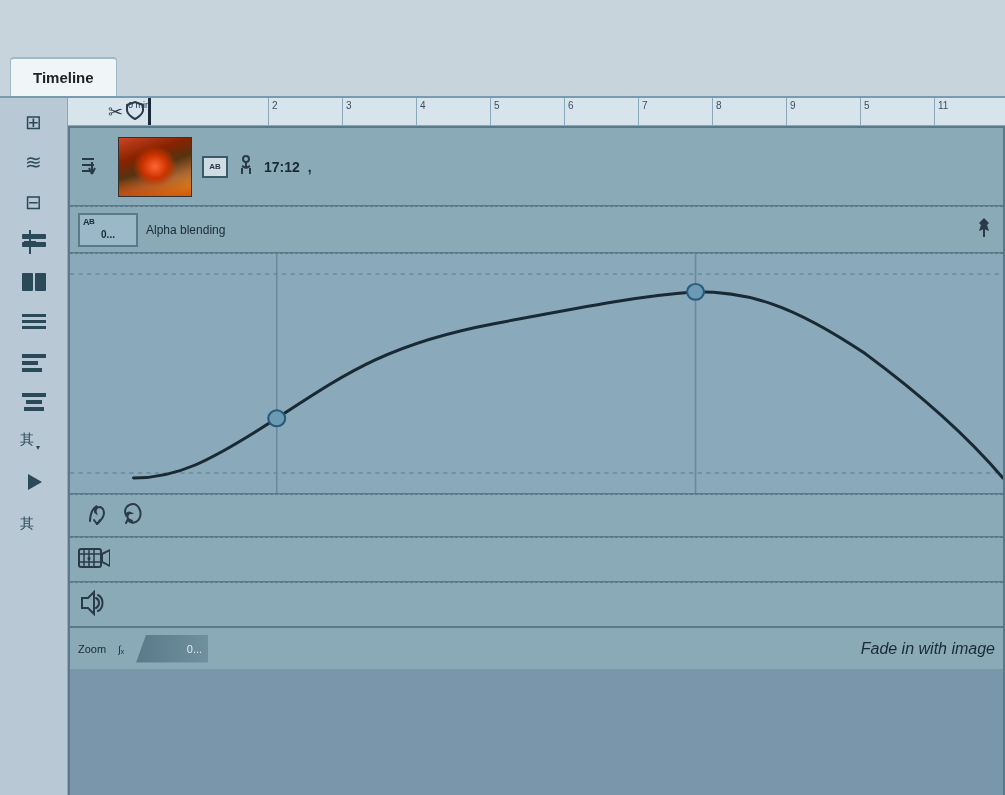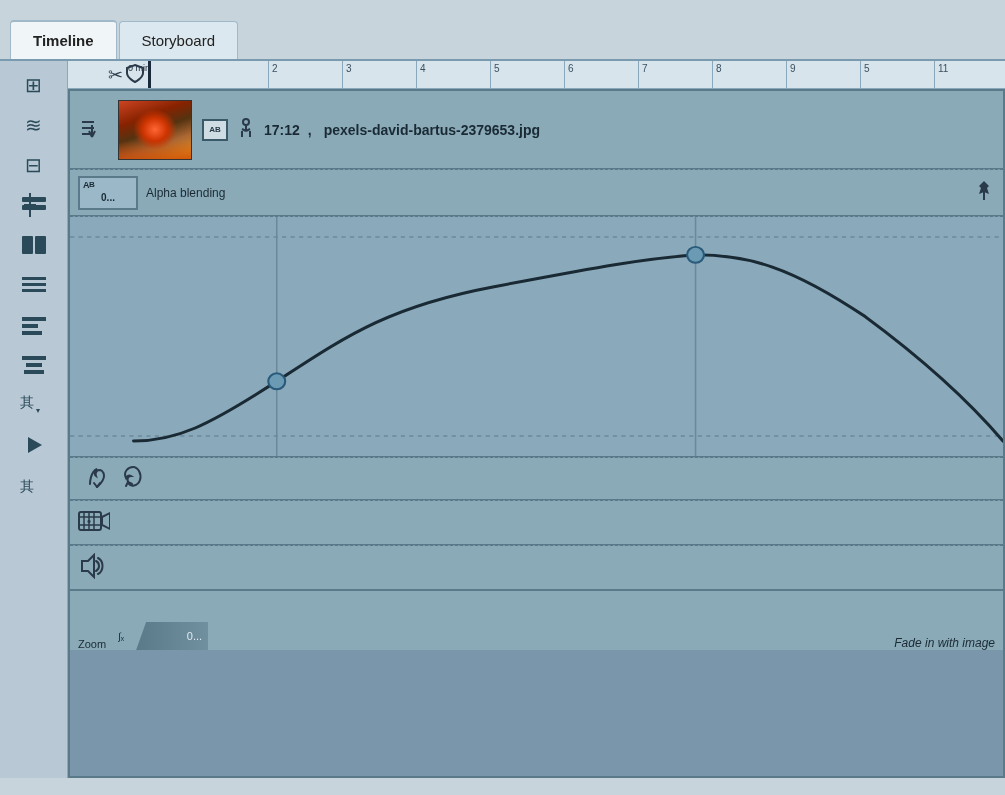--- a/index.html
+++ b/index.html
@@ -10,21 +10,21 @@
       font-family: Arial, sans-serif;
       overflow: hidden;
     }
 
     
     .tab-bar {
       display: flex;
       align-items: flex-end;
       background: #c8d4dc;
       padding: 8px 0 0 10px;
-      height: 61px;
+      height: 98px;
       border-bottom: 2px solid #7a9ab0;
     }
     .tab {
       padding: 10px 22px;
       font-size: 15px;
       border: 1px solid #a0b8c8;
       cursor: pointer;
       border-bottom: none;
       background: #dce8ef;
       color: #222;
@@ -205,40 +205,39 @@
       align-items: center;
       height: 44px;
       border-bottom: 1px solid #5a7a8a;
       padding: 0 8px;
       background: #8aaab8;
     }
 
     
     .zoom-bar {
       display: flex;
-      align-items: flex-end;
+      align-items: center;
       background: #8aaab8;
-      height: 60px;
+      height: 42px;
       padding: 0 8px;
       gap: 8px;
       border-top: 1px solid #5a7a8a;
     }
 
     
     .dashed-line {
       border-top: 1px dashed #5a7a8a;
       width: 100%;
     }
   </style>
 </head>
 <body>
 
 <div class="tab-bar">
   <div class="tab active">Timeline</div>
-  <div class="tab">Storyboard</div>
 </div>
 
 <div class="main-layout">
 
   <div class="sidebar">
     <div class="sidebar-icon">⊞</div>
     <div class="sidebar-icon">≋</div>
     <div class="sidebar-icon">⊟</div>
     <div class="sidebar-icon">
       <svg width="28" height="28" viewBox="0 0 28 28" fill="none">
@@ -349,21 +348,20 @@
               <circle cx="10" cy="5" r="3" fill="none" stroke="#2a3a4a" stroke-width="2"></circle>
               <line x1="10" y1="8" x2="10" y2="14" stroke="#2a3a4a" stroke-width="2"></line>
               <line x1="6" y1="12" x2="10" y2="14" stroke="#2a3a4a" stroke-width="2"></line>
               <line x1="14" y1="12" x2="10" y2="14" stroke="#2a3a4a" stroke-width="2"></line>
               <line x1="6" y1="14" x2="6" y2="20" stroke="#2a3a4a" stroke-width="2"></line>
               <line x1="14" y1="14" x2="14" y2="20" stroke="#2a3a4a" stroke-width="2"></line>
             </svg>
           </div>
           <span style="font-size:14px;font-weight:bold;color:#1a2a34;">17:12</span>
             <span style="font-size:14px;font-weight:bold;color:#1a2a34;">,</span>
-          <span style="font-size:14px;font-weight:bold;color:#1a2a34;margin-left:4px;">pexels-david-bartus-2379653.jpg</span>
         </div>
       </div>
 
       <div class="dashed-line"></div>
 
       <div class="alpha-section">
         <div class="alpha-block">
           <span style="font-size:9px;font-weight:bold;color:#1a2a34;position:absolute;top:2px;left:3px;">A</span>
           <span style="font-size:8px;color:#1a2a34;position:absolute;top:2px;left:9px;">B</span>
           <span style="font-size:10px;color:#1a2a34;margin-top:10px;">0...</span>
@@ -460,18 +458,18 @@
         <div style="display:flex;align-items:center;margin-left:4px;">
           <div style="font-size:11px;color:#1a2a34;margin-right:2px;">
             <svg width="16" height="14" viewBox="0 0 16 14">
               <text x="0" y="12" font-size="10" fill="#1a2a34">∫ₓ</text>
             </svg>
           </div>
           <div style="width:72px;height:28px;background:linear-gradient(to right,#5a7a8a,#7090a0);display:flex;align-items:center;justify-content:flex-end;padding-right:6px;clip-path:polygon(10px 0%,100% 0%,100% 100%,0% 100%);">
             <span style="font-size:11px;color:#e0eaf0;">0...</span>
           </div>
         </div>
-        <span style="margin-left:auto;font-size:12px;color:#1a2a34;font-style:italic;">Fade in with image</span>
+        <span style="margin-left:auto;font-size:16px;color:#1a2a34;font-style:italic;">Fade in with image</span>
       </div>
 
     </div>
   </div>
 </div>
 
 </body></html>

